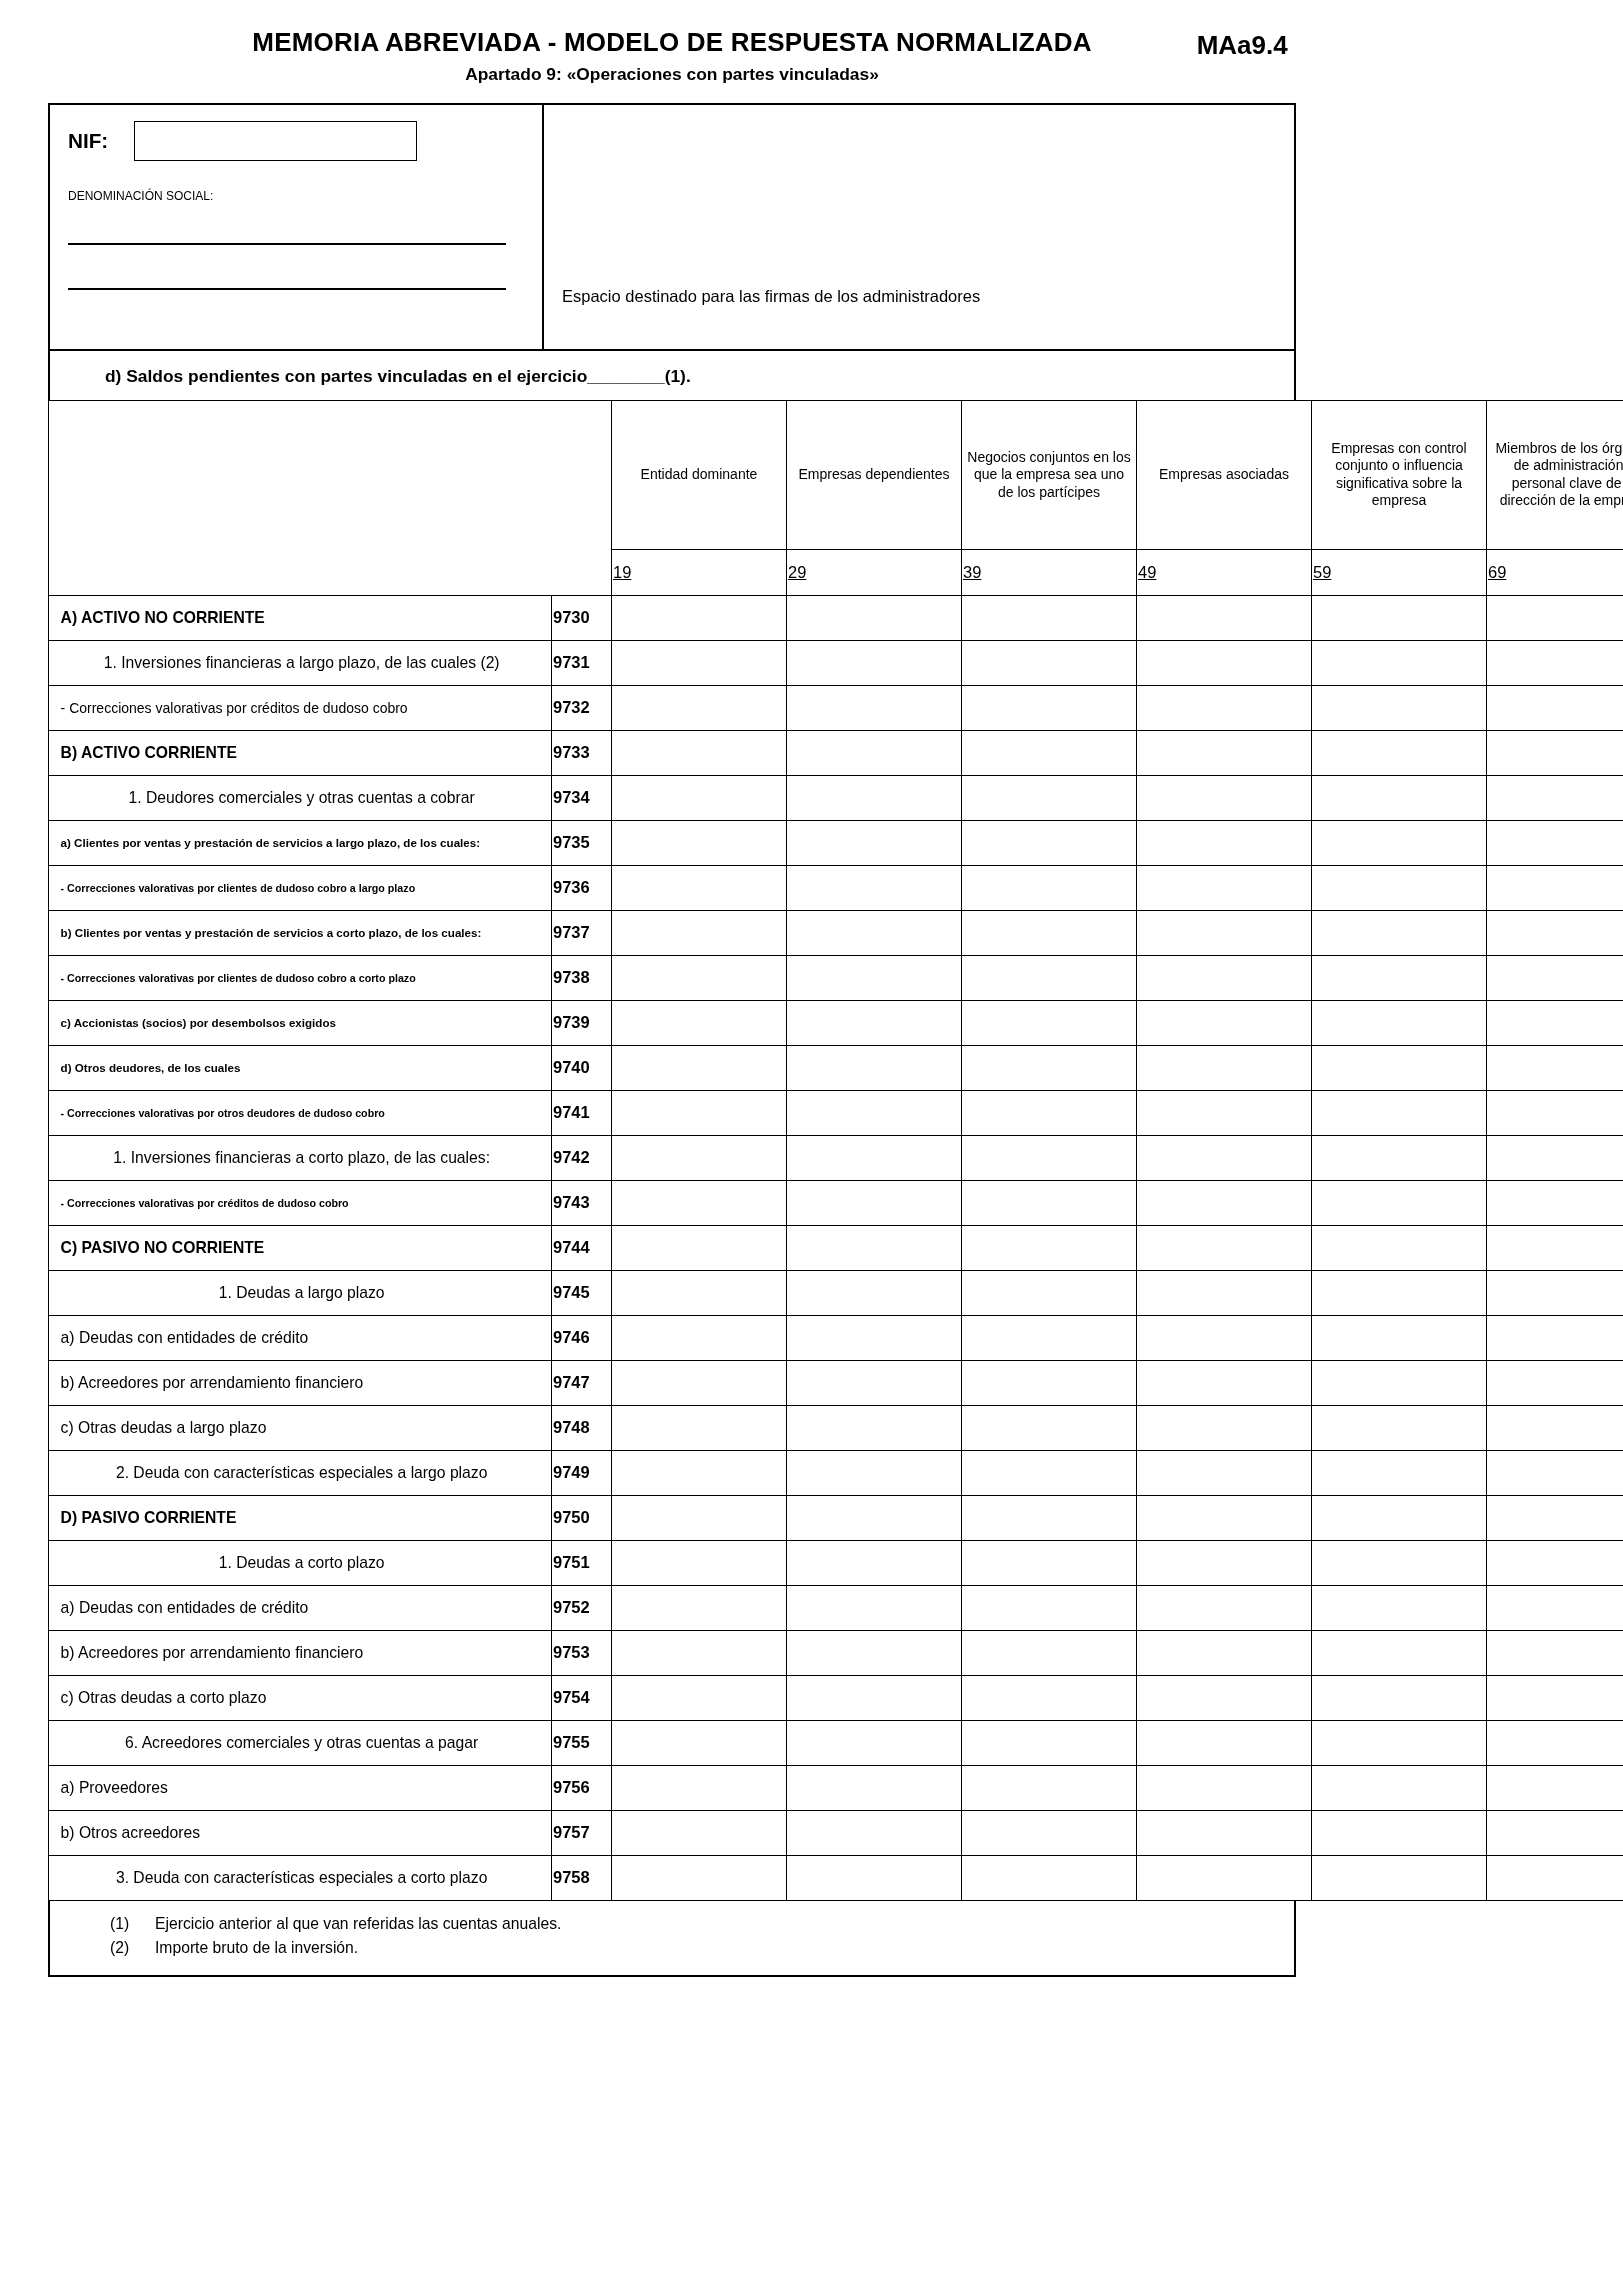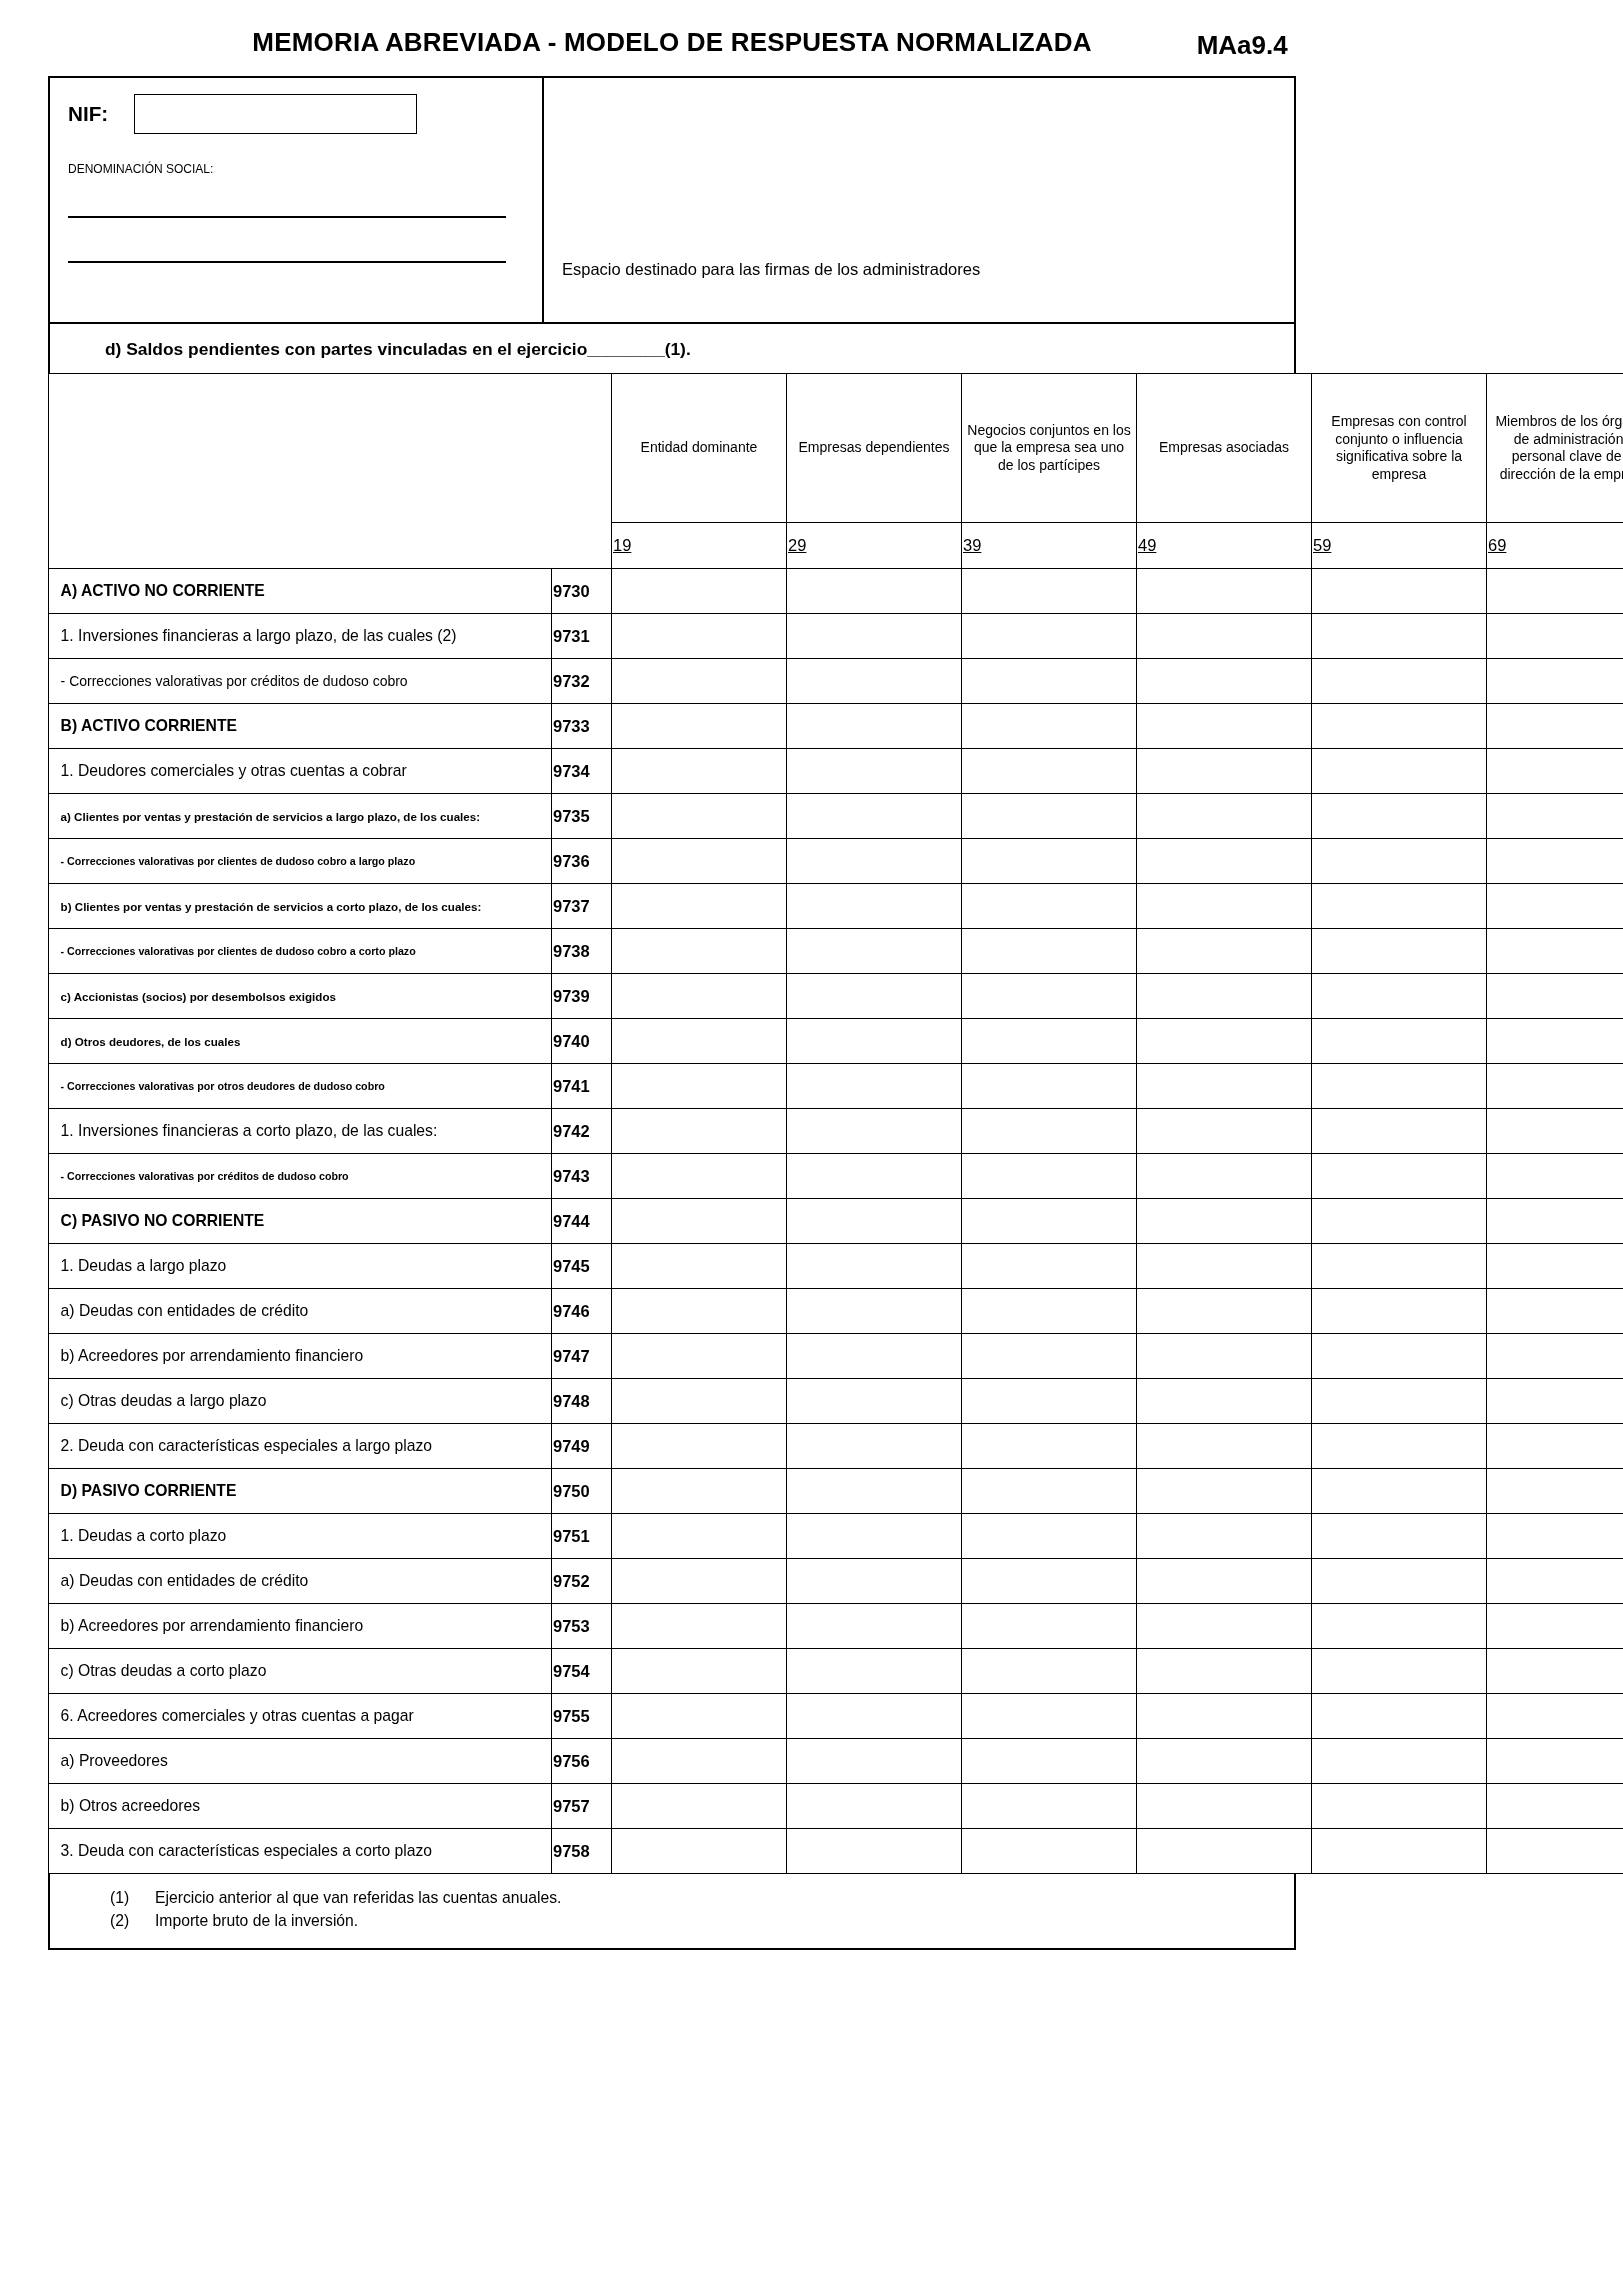--- a/index.html
+++ b/index.html
@@ -145,20 +145,21 @@
   td.val {
     background: #ffffff;
   }
   .lvl-head {
     font-size: 15.7px;
     font-weight: bold;
   }
   .lvl-1 {
     font-size: 15.7px;
     padding-left: 13.2px;
+    text-align: center;
   }
   .lvl-2 {
     font-size: 14px;
     padding-left: 28px;
   }
   .lvl-sub {
     font-size: 11.6px;
     font-weight: bold;
     padding-left: 18px;
   }
@@ -186,20 +187,21 @@
   }
   .fn-num { width: 45px; }
 </style>
 </head>
 <body>
 
 <div class="page">
 
   <div class="header">
     <div class="header-title">MEMORIA ABREVIADA - MODELO DE RESPUESTA NORMALIZADA</div>
+    <div class="header-sub">Apartado 9: «Operaciones con partes vinculadas»</div>
     <div class="header-code">MAa9.4</div>
   </div>
 
   <div class="idbox">
     <div class="idbox-left">
       <div class="nif-row">
         <span class="nif-label">NIF:</span>
         <span class="nif-field"></span>
       </div>
       <div class="den-label">DENOMINACIÓN SOCIAL:</div>

